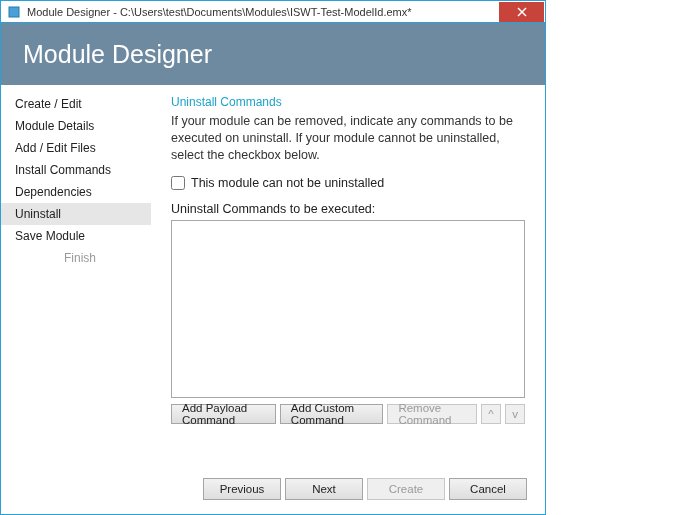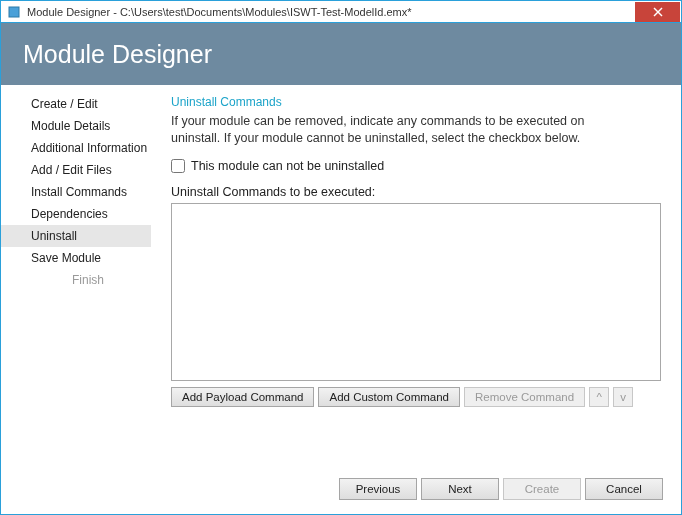--- a/index.html
+++ b/index.html
@@ -1,18 +1,18 @@
 <!DOCTYPE html>
 <html><head>
 <meta charset="utf-8">
 <style>
   * { box-sizing: border-box; font-family: "Segoe UI", sans-serif; }
   body { margin: 0; background: #fff; }
   .window {
-    width: 682px; height: 515px;
+    width: 546px; height: 515px;
     border: 1px solid #2aa0da;
     display: flex; flex-direction: column;
     background: #fff;
   }
   .titlebar {
     height: 22px; background: #fff;
     border-bottom: 1px solid #2aa0da;
     display: flex; align-items: center;
     font-size: 11px; color: #333;
     padding-left: 6px;
@@ -41,21 +41,21 @@
     flex: 1; display: flex; min-height: 0;
     padding: 6px 10px 0 0;
   }
   .sidebar {
     width: 150px;
     padding-top: 2px;
     font-size: 12px;
     color: #222;
   }
   .side-item {
-    padding: 4px 6px 4px 30px;
+    padding: 4px 6px 4px 14px;
     cursor: default;
     white-space: nowrap;
   }
   .side-item.selected { background: #e6e6e6; }
   .side-item.disabled { color: #9a9a9a; text-align: center; }
   .main {
     flex: 1; display: flex; flex-direction: column;
     padding: 2px 10px 0 20px;
     min-width: 0;
   }
@@ -128,21 +128,20 @@
   </div>
 
   <div class="header-band">
     <span>Module Designer</span>
   </div>
 
   <div class="body">
     <div class="sidebar">
       <div class="side-item">Create / Edit</div>
       <div class="side-item">Module Details</div>
-      <div class="side-item">Additional Information</div>
       <div class="side-item">Add / Edit Files</div>
       <div class="side-item">Install Commands</div>
       <div class="side-item">Dependencies</div>
       <div class="side-item selected">Uninstall</div>
       <div class="side-item">Save Module</div>
       <div class="side-item disabled">Finish</div>
     </div>
 
     <div class="main">
       <div class="section-title">Uninstall Commands</div>

